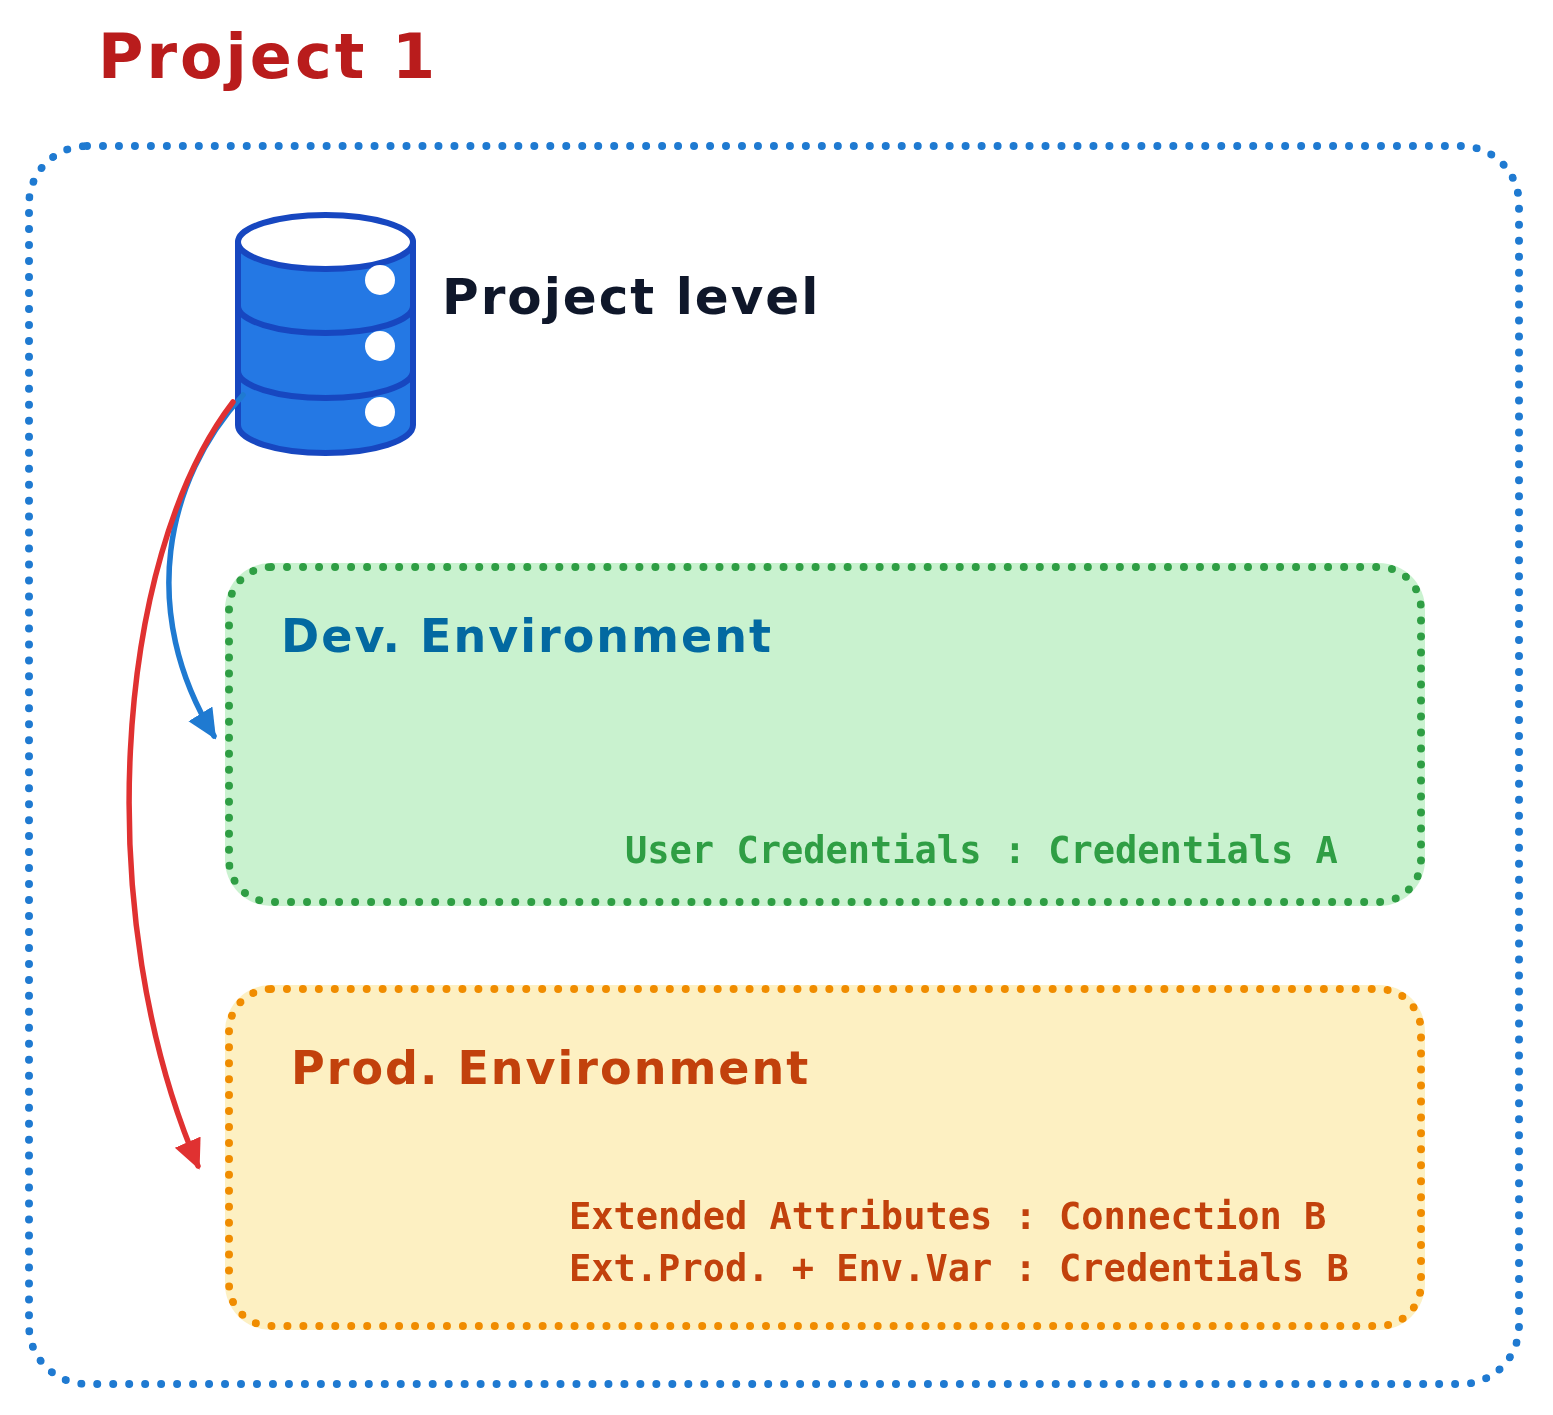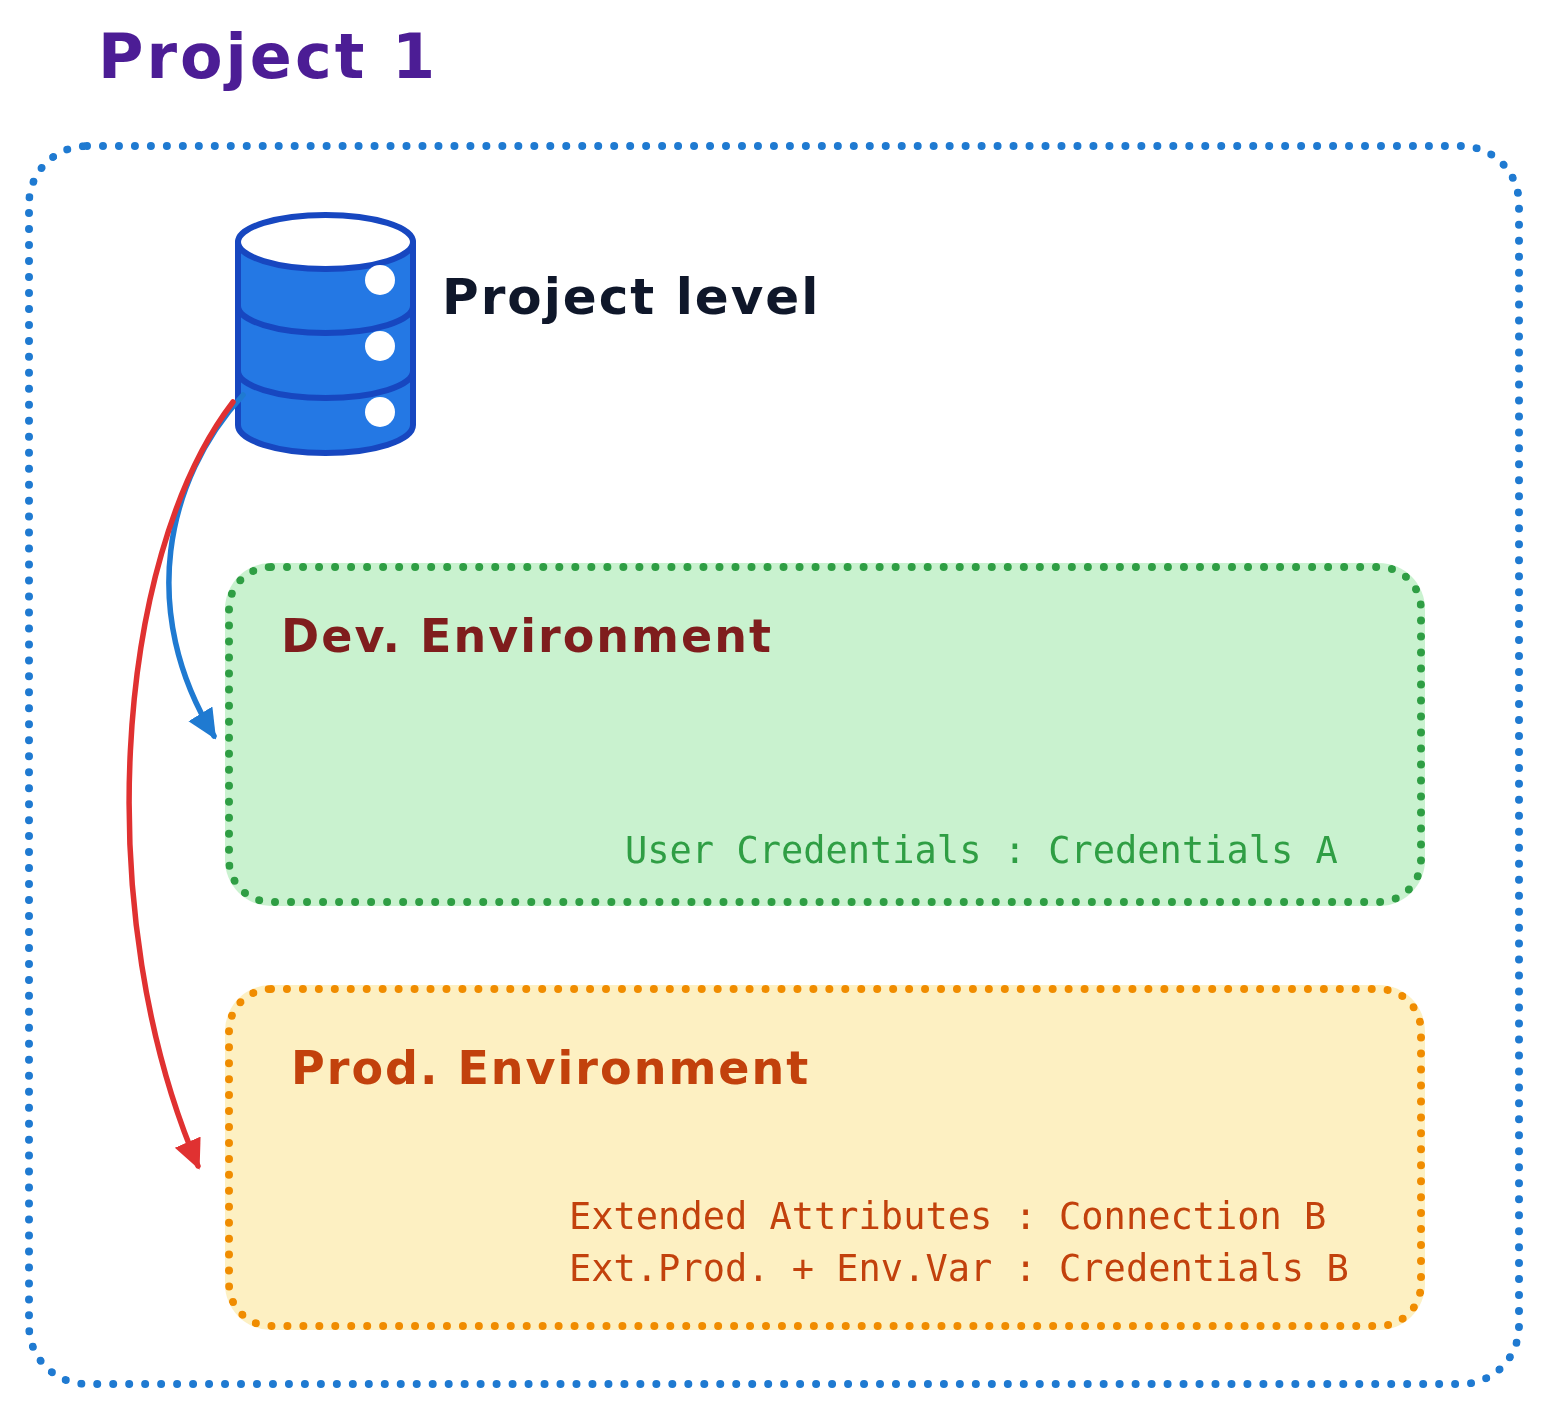--- a/index.html
+++ b/index.html
@@ -15,21 +15,21 @@
     background: #ffffff;
     overflow: hidden;
   }
   .page-title {
     position: absolute;
     left: 98px;
     top: 20px;
     font-size: 62px;
     font-weight: 700;
     letter-spacing: 3px;
-    color: #4c1d95;
+    color: #b91c1c;
   }
   .outer-box {
     position: absolute;
     left: 25px;
     top: 142px;
     width: 1498px;
     height: 1246px;
     border: 8px dotted #1f7ad1;
     border-radius: 62px;
     box-sizing: border-box;
@@ -71,26 +71,26 @@
     border: 8px dotted #f08c00;
     background: #fdf0c2;
   }
   .env-title {
     position: absolute;
     font-size: 46px;
     font-weight: 700;
     letter-spacing: 2px;
     white-space: nowrap;
   }
-  .dev-title { left: 48px; top: 38px; color: #7f1d1d; }
+  .dev-title { left: 48px; top: 38px; color: #0369a1; }
   .prod-title { left: 58px; top: 36px; color: #c2410c; margin-top: 12px; }
   .mono-line {
     font-family: "DejaVu Sans Mono", "Liberation Mono", monospace;
     font-size: 37px;
-    font-weight: 400;
+    font-weight: 700;
     white-space: nowrap;
   }
   .dev-cred {
     position: absolute;
     left: 392px;
     top: 258px;
     color: #2f9e44;
   }
   .prod-lines {
     position: absolute;

